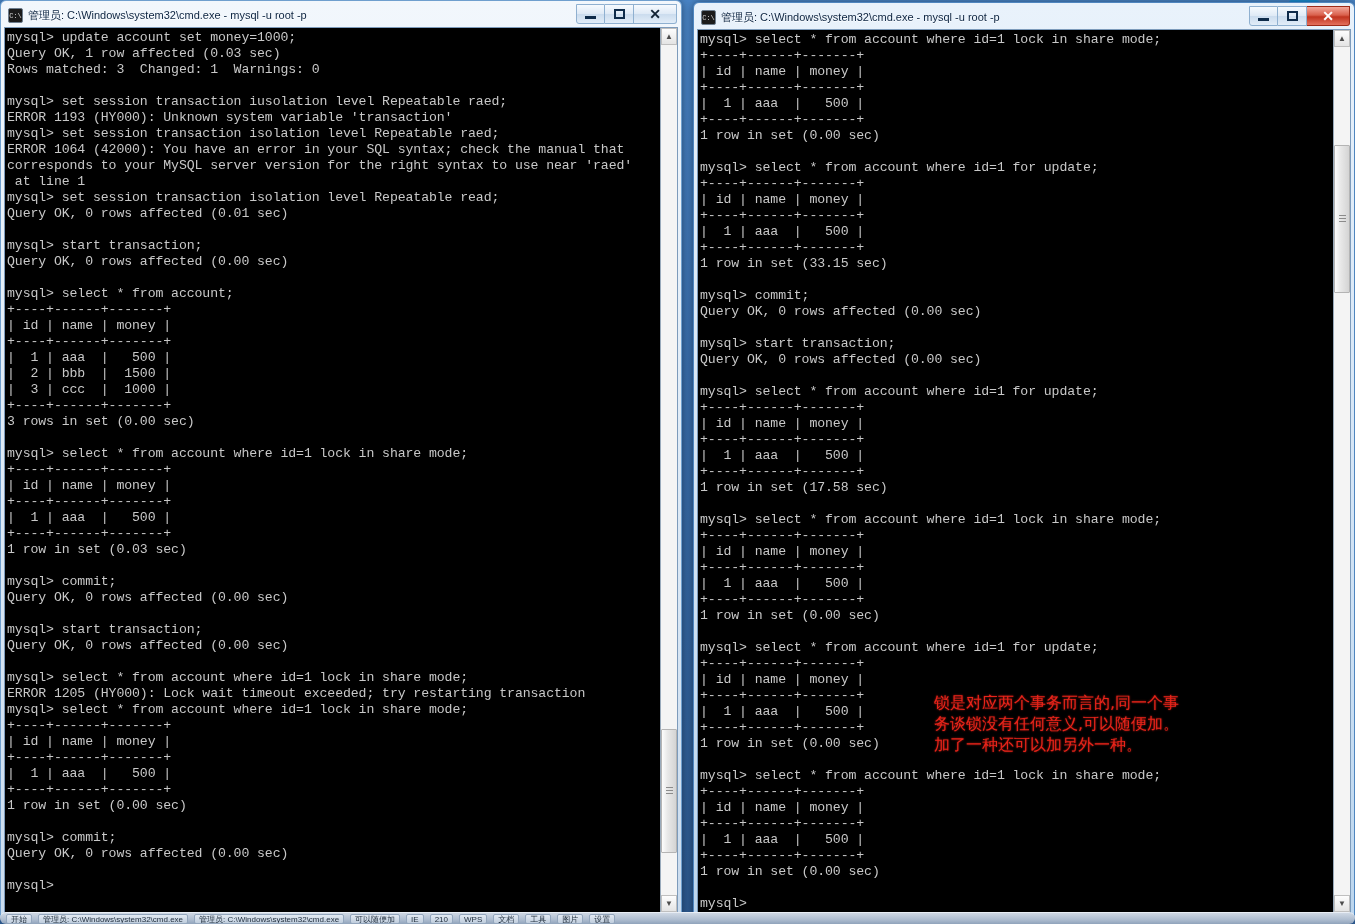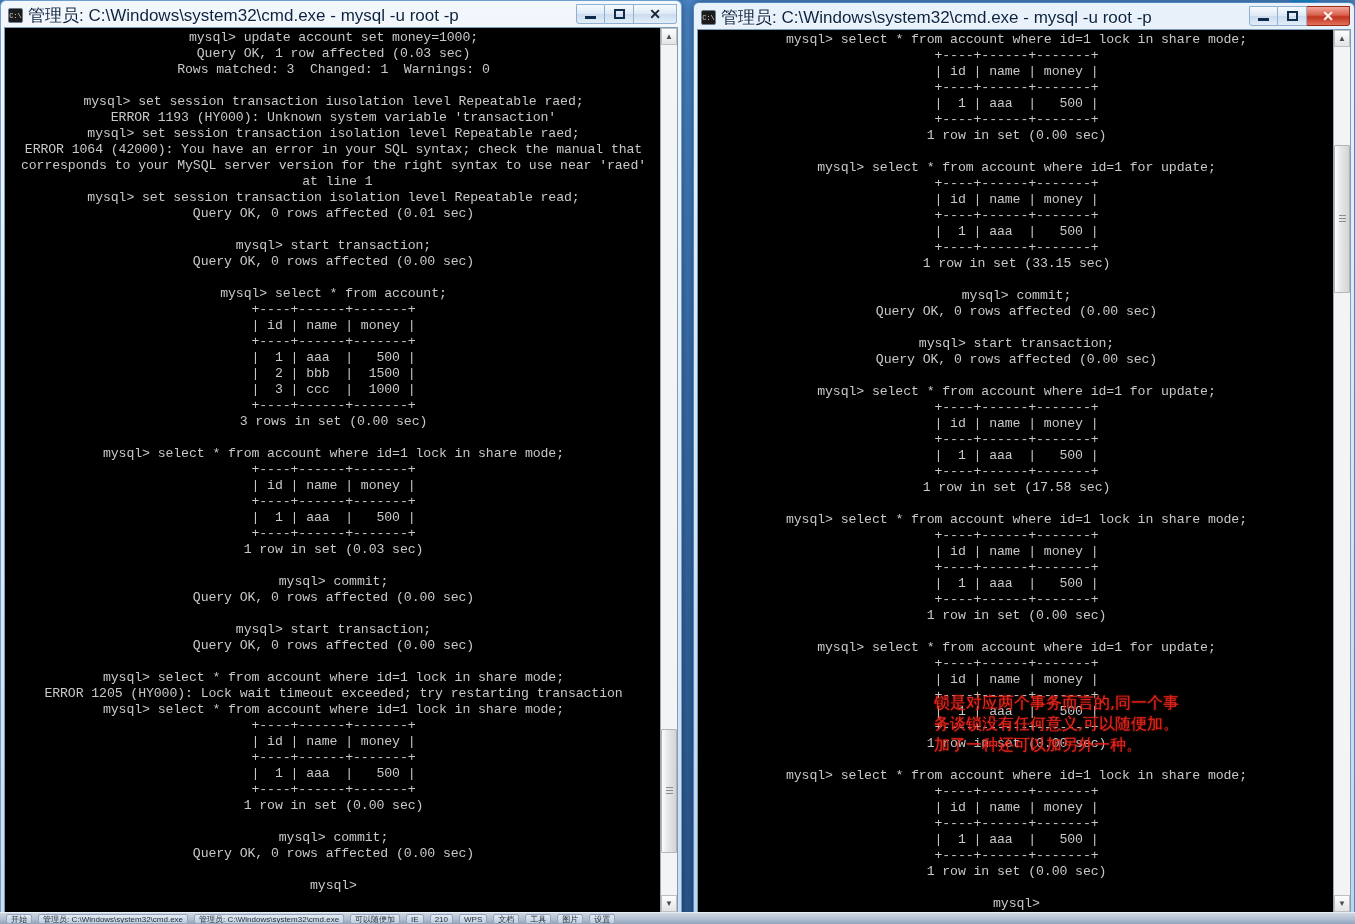--- a/index.html
+++ b/index.html
@@ -39,20 +39,21 @@
   }
 
   
   #taskbar {
     position:absolute; left:0; right:0; bottom:0;
     height:12px;
     background:linear-gradient(180deg,#cfd8e4 0%,#aebdd0 60%,#90a3bb 100%);
     border-top:1px solid #e9eef5;
     display:flex; align-items:center;
     overflow:hidden;
+    border-radius:6px;
   }
   .tb-item {
     height:10px;
     margin-left:6px;
     padding:0 4px;
     font-size:8px;
     line-height:10px;
     color:#1d2b3a;
     background:linear-gradient(180deg,#e3eaf3,#bfcddd);
     border:1px solid #93a6bd;
@@ -93,21 +94,21 @@
     color:#d8d8d8;
     font-size:7px;
     font-family:"Liberation Mono", monospace;
     line-height:14px;
     text-align:center;
     margin-right:5px;
     flex:0 0 auto;
     overflow:hidden;
   }
   .title-text {
-    font-size:17px;
+    font-size:11px;
     color:#0b2340;
     white-space:nowrap;
     overflow:hidden;
     text-shadow:0 1px 0 rgba(255,255,255,.85);
   }
   .win-buttons {
     position:absolute; top:0; right:1px;
     display:flex;
     height:21px;
   }
@@ -150,21 +151,20 @@
     background:#000;
     color:#c8c8c8;
     font-family:"Liberation Mono","DejaVu Sans Mono",monospace;
     font-size:13.2px;
     line-height:16px;
     white-space:pre;
     overflow:hidden;
     padding:2px 0 0 2px;
     position:relative;
     letter-spacing:-0.1px;
-    text-align:center;
   }
 
   
   .scrollbar {
     width:17px;
     background:#f0f0f0;
     border-left:1px solid #9ab;
     display:flex; flex-direction:column;
     flex:0 0 17px;
   }

